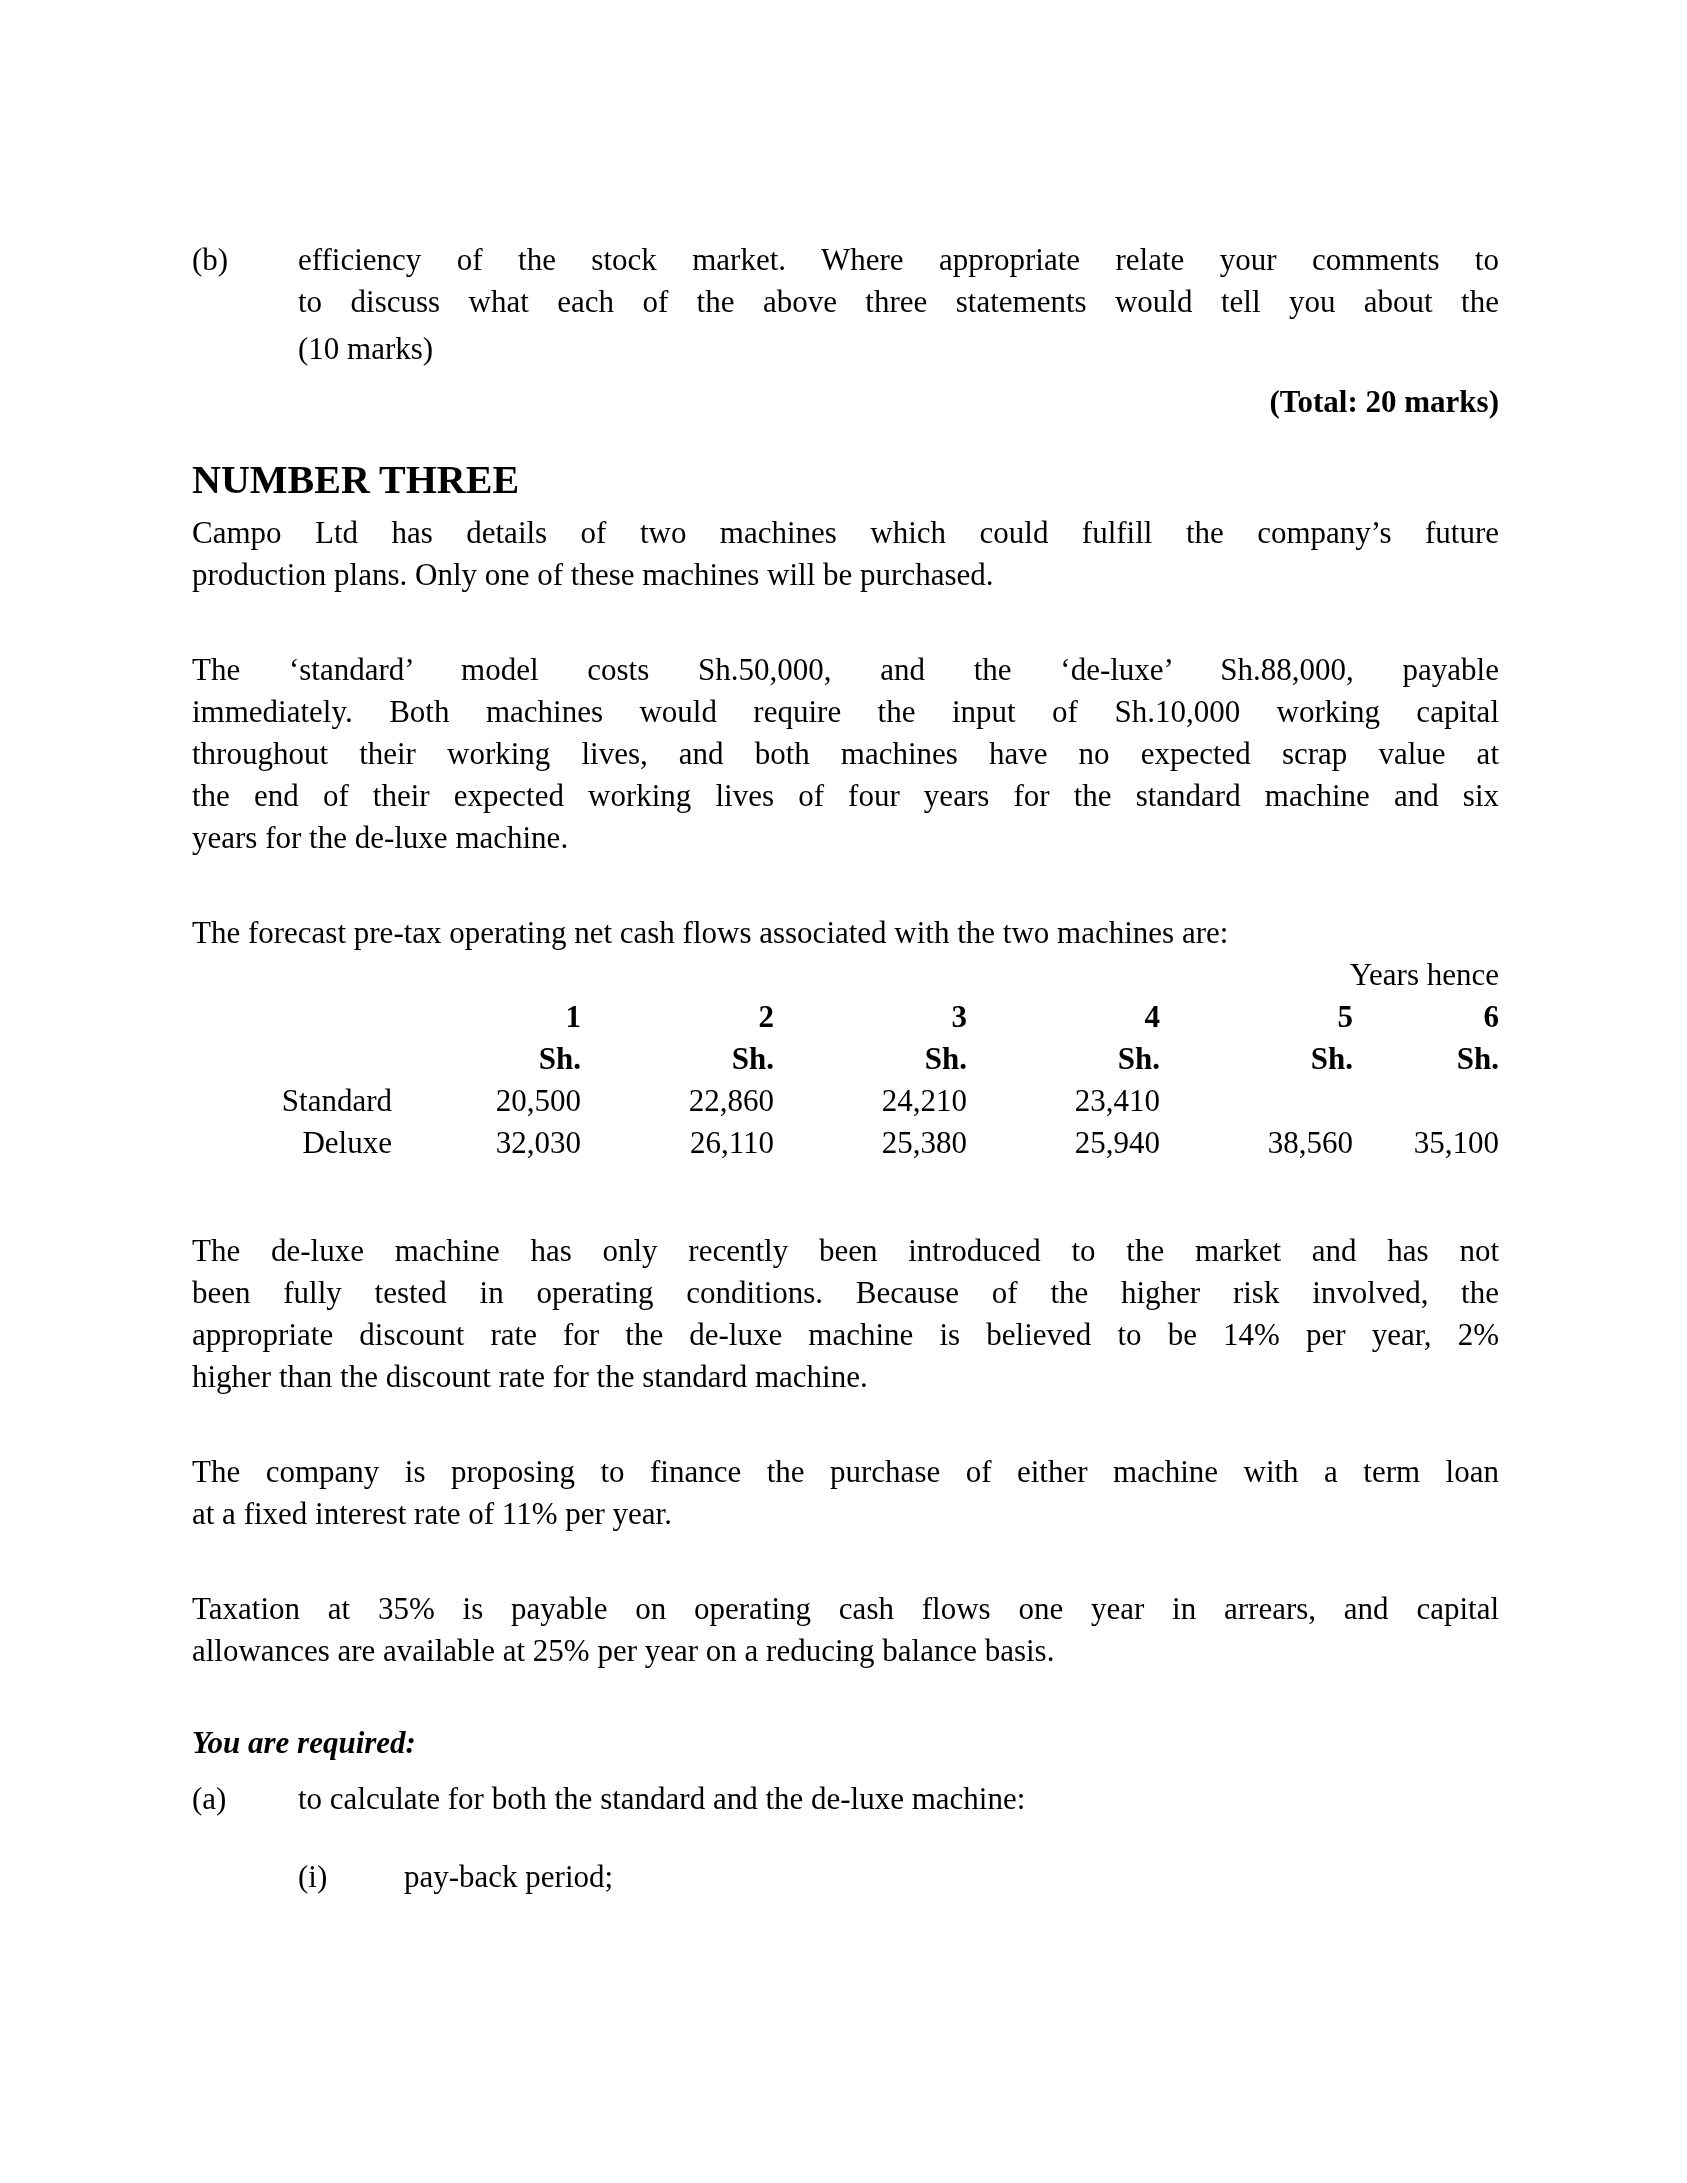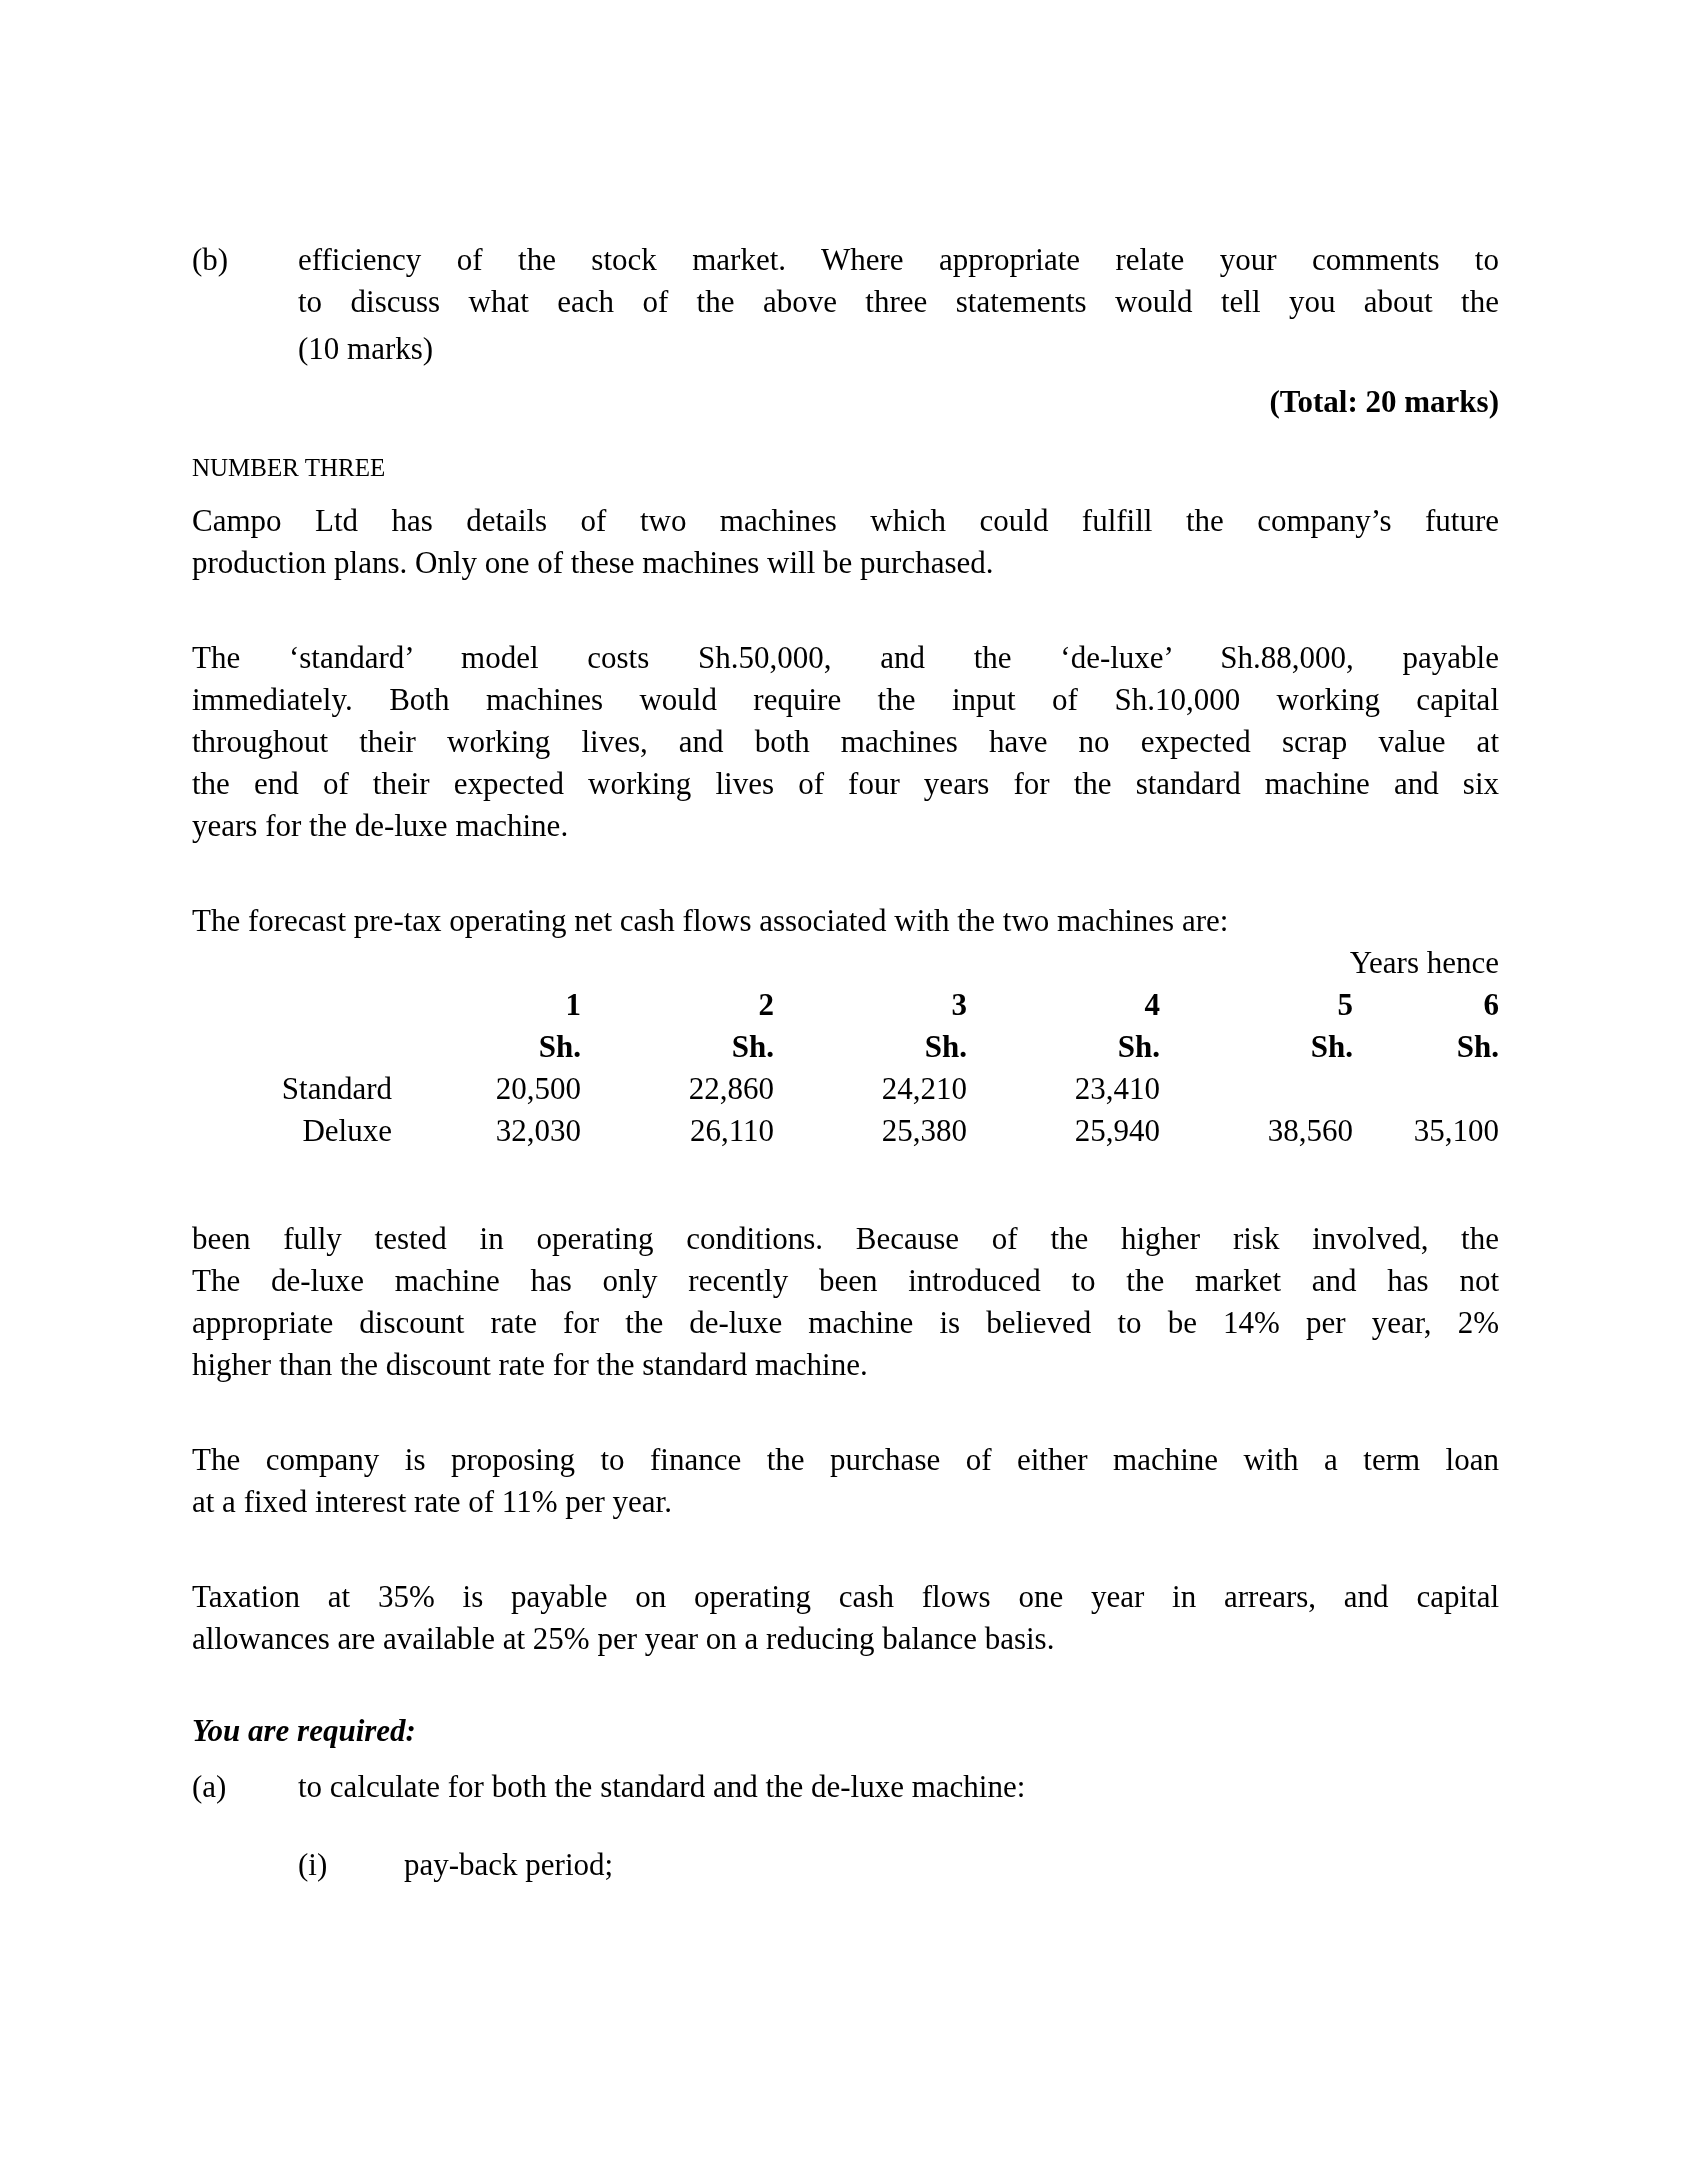--- a/index.html
+++ b/index.html
@@ -17,21 +17,21 @@
     color: #000000;
   }
   .hang { display: flex; }
   .hang-label { width: 106px; flex: 0 0 106px; }
   .hang-body { flex: 1 1 auto; }
   .jline { text-align: justify; text-align-last: justify; }
   .lline { text-align: left; }
   .para { margin: 0; }
   .marks-line { margin-left: 106px; width: calc(100% - 106px); text-align: left; margin-top: 5.3px; }
   .total-line { text-align: right; font-weight: bold; margin-top: 11px; }
-  .heading { font-weight: normal; font-size: 25px; margin: 24px 0 0 0; }
+  .heading { font-weight: bold; font-size: 40px; margin: 36px 0 0 0; }
   .mt-campo { margin-top: 10.6px; }
   .mt-std { margin-top: 53px; }
   .mt-forecast { margin-top: 53px; }
   .mt-deluxe { margin-top: 66px; }
   .mt-fin { margin-top: 53px; }
   .mt-tax { margin-top: 53px; }
   .mt-req { margin-top: 50px; font-style: italic; }
   .mt-a { margin-top: 14.6px; }
   .mt-i { margin-top: 36px; margin-left: 106px; }
   .req-heading { font-weight: bold; }
@@ -116,22 +116,22 @@
       <span class="cell">32,030</span>
       <span class="cell">26,110</span>
       <span class="cell">25,380</span>
       <span class="cell">25,940</span>
       <span class="cell">38,560</span>
       <span class="cell">35,100</span>
     </div>
   </div>
 
   <div class="para mt-deluxe">
+    <div class="jline">The de-luxe machine has only recently been introduced to the market and has not</div>
     <div class="jline">been fully tested in operating conditions. Because of the higher risk involved, the</div>
-    <div class="jline">The de-luxe machine has only recently been introduced to the market and has not</div>
     <div class="jline">appropriate discount rate for the de-luxe machine is believed to be 14% per year, 2%</div>
     <div class="lline">higher than the discount rate for the standard machine.</div>
   </div>
 
   <div class="para mt-fin">
     <div class="jline">The company is proposing to finance the purchase of either machine with a term loan</div>
     <div class="lline">at a fixed interest rate of 11% per year.</div>
   </div>
 
   <div class="para mt-tax">

